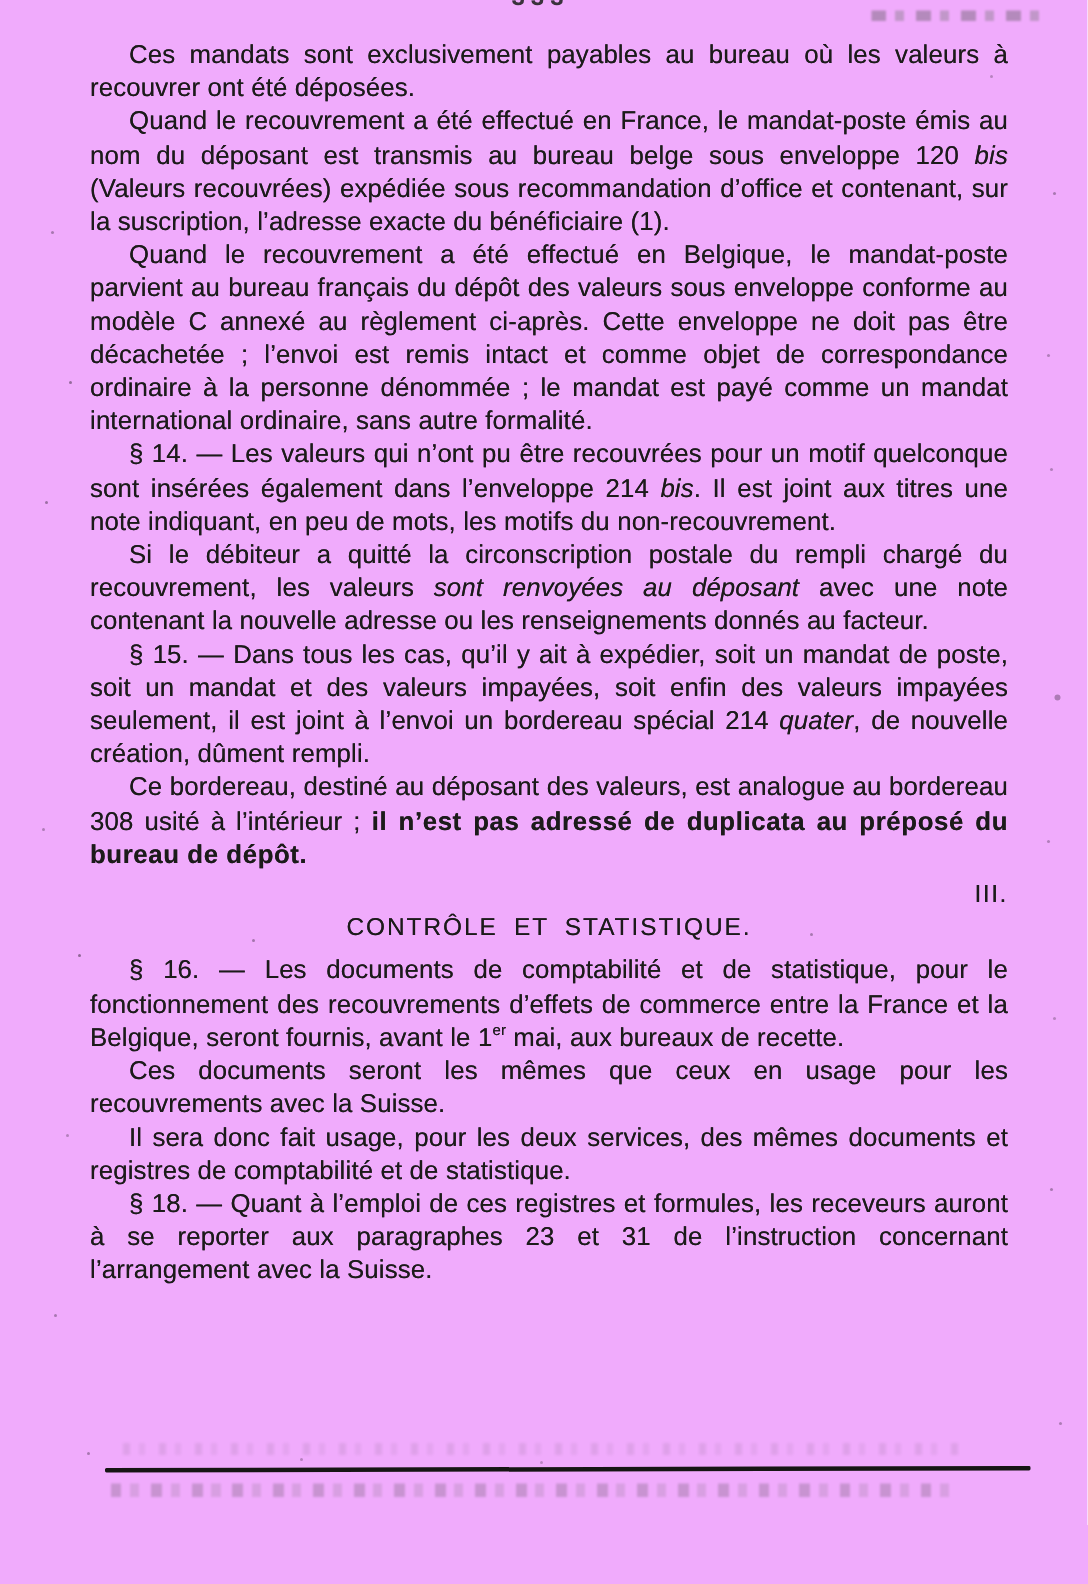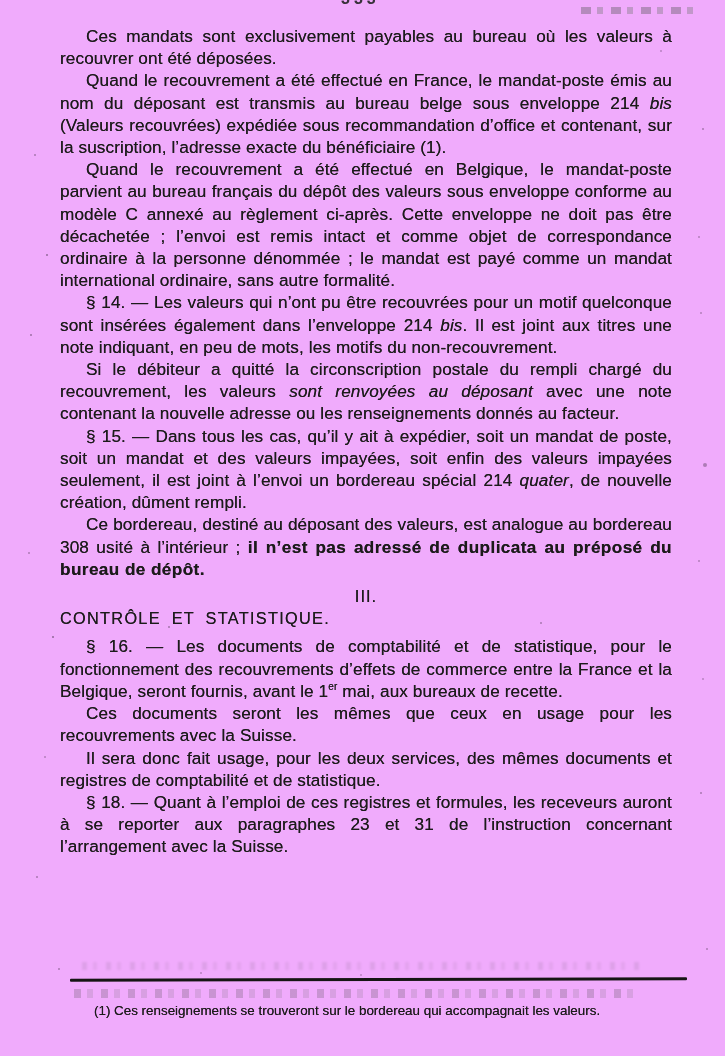--- a/index.html
+++ b/index.html
@@ -7,25 +7,25 @@
     position:relative; width:725px; height:1056px; background:#f0abfc;
     font-family:Liberation Sans, sans-serif; color:#1c1b1a; overflow:hidden;
   }
   .body-text {
     position:absolute; left:60px; top:25px; width:612px;
     font-size:17.2px; line-height:22.2px; text-align:justify;
     letter-spacing:0.1px; text-shadow:0 0 0.35px rgba(20,20,20,.8);
   }
   .body-text p { margin:0; text-indent:26px; }
   .chap-num {
-    text-align:center; text-indent:0 !important;
+    text-align:right; text-indent:0 !important;
     margin-top:5px !important; font-size:16.5px; letter-spacing:1px;
   }
   .chap-title {
-    text-align:left; text-indent:0 !important;
+    text-align:center; text-indent:0 !important;
     margin-bottom:6px !important; font-size:16.3px;
     letter-spacing:1.3px; word-spacing:5px;
   }
   .it { font-style:italic;margin-top:48px; }
   .bd { font-weight:bold; letter-spacing:.4px; }
   sup.ord { font-size:10px; line-height:0; }
   .footnote-rule {
     position:absolute; left:70px; top:978px; width:617px; height:3px;
     background:#161514; transform:rotate(-0.12deg); border-radius:1px;
   }
@@ -86,21 +86,21 @@
 
   <div class="page-number-clip">
     <span>333</span>
   </div>
   <div class="top-right-smudge"></div>
 
   <div class="body-text">
 
     <p><span>Ces mandats sont exclusivement payables au bureau où les valeurs à recouvrer ont été déposées.</span></p>
 
-    <p><span>Quand le recouvrement a été effectué en France, le mandat-poste émis au nom du déposant est transmis au bureau belge sous enveloppe 214 </span><span class="it">bis</span><span> (Valeurs recouvrées) expédiée sous recommandation d’office et contenant, sur la suscription, l’adresse exacte du bénéficiaire (1).</span></p>
+    <p><span>Quand le recouvrement a été effectué en France, le mandat-poste émis au nom du déposant est transmis au bureau belge sous enveloppe 120 </span><span class="it">bis</span><span> (Valeurs recouvrées) expédiée sous recommandation d’office et contenant, sur la suscription, l’adresse exacte du bénéficiaire (1).</span></p>
 
     <p><span>Quand le recouvrement a été effectué en Belgique, le mandat-poste parvient au bureau français du dépôt des valeurs sous enveloppe conforme au modèle C annexé au règlement ci-après. Cette enveloppe ne doit pas être décachetée ; l’envoi est remis intact et comme objet de correspondance ordinaire à la personne dénommée ; le mandat est payé comme un mandat international ordinaire, sans autre formalité.</span></p>
 
     <p><span>§ 14. — Les valeurs qui n’ont pu être recouvrées pour un motif quelconque sont insérées également dans l’enveloppe 214 </span><span class="it">bis</span><span>. Il est joint aux titres une note indiquant, en peu de mots, les motifs du non-recouvrement.</span></p>
 
     <p><span>Si le débiteur a quitté la circonscription postale du rempli chargé du recouvrement, les valeurs </span><span class="it">sont renvoyées au déposant</span><span> avec une note contenant la nouvelle adresse ou les renseignements donnés au facteur.</span></p>
 
     <p><span>§ 15. — Dans tous les cas, qu’il y ait à expédier, soit un mandat de poste, soit un mandat et des valeurs impayées, soit enfin des valeurs impayées seulement, il est joint à l’envoi un bordereau spécial 214 </span><span class="it">quater</span><span>, de nouvelle création, dûment rempli.</span></p>
 
     <p><span>Ce bordereau, destiné au déposant des valeurs, est analogue au bordereau 308 usité à l’intérieur ; </span><span class="bd">il n’est pas adressé de duplicata au préposé du bureau de dépôt.</span></p>
@@ -116,17 +116,16 @@
     <p><span>Il sera donc fait usage, pour les deux services, des mêmes documents et registres de comptabilité et de statistique.</span></p>
 
     <p><span>§ 18. — Quant à l’emploi de ces registres et formules, les receveurs auront à se reporter aux paragraphes 23 et 31 de l’instruction concernant l’arrangement avec la Suisse.</span></p>
 
   </div>
 
   <div class="ghost-line-2"></div>
   <div class="footnote-rule"></div>
   <div class="ghost-line"></div>
 
-  <div class="footnote"><span>(1) Ces renseignements se trouveront sur le bordereau qui accompagnait les valeurs.</span></div>
 
   <div class="noise"></div>
 
 </div>
 
 </body></html>

